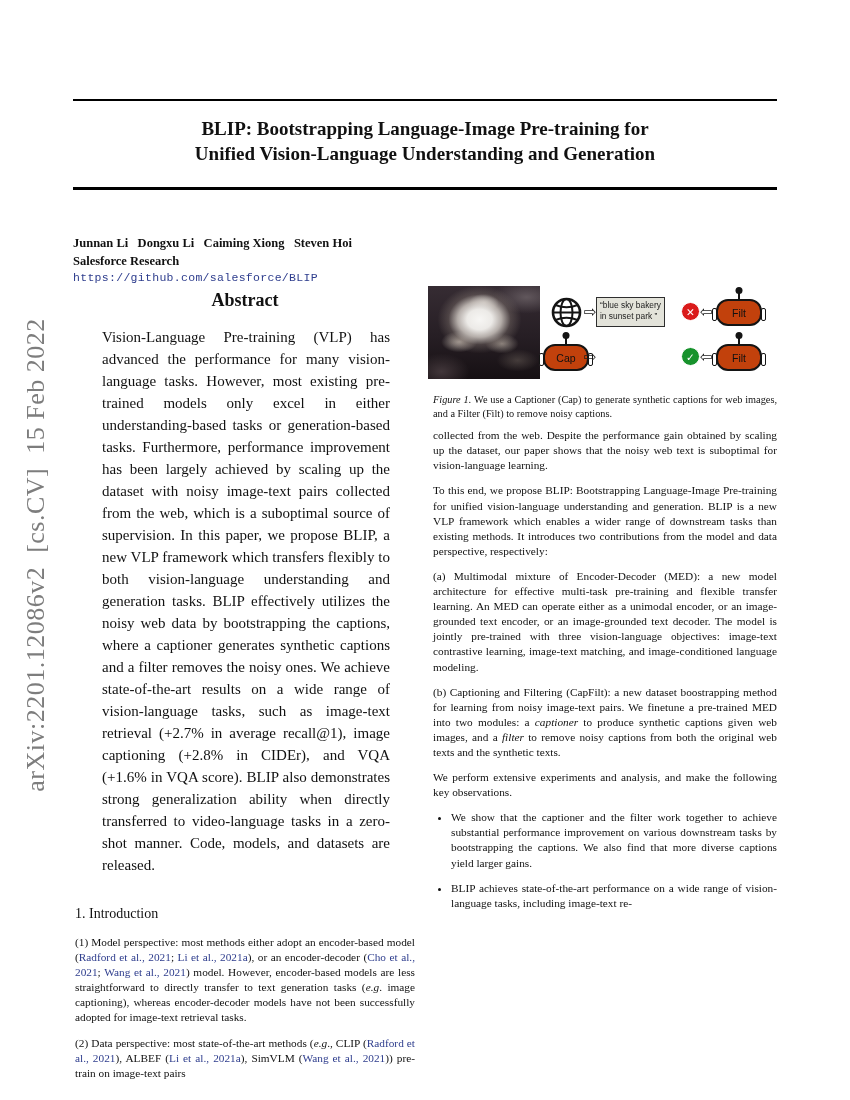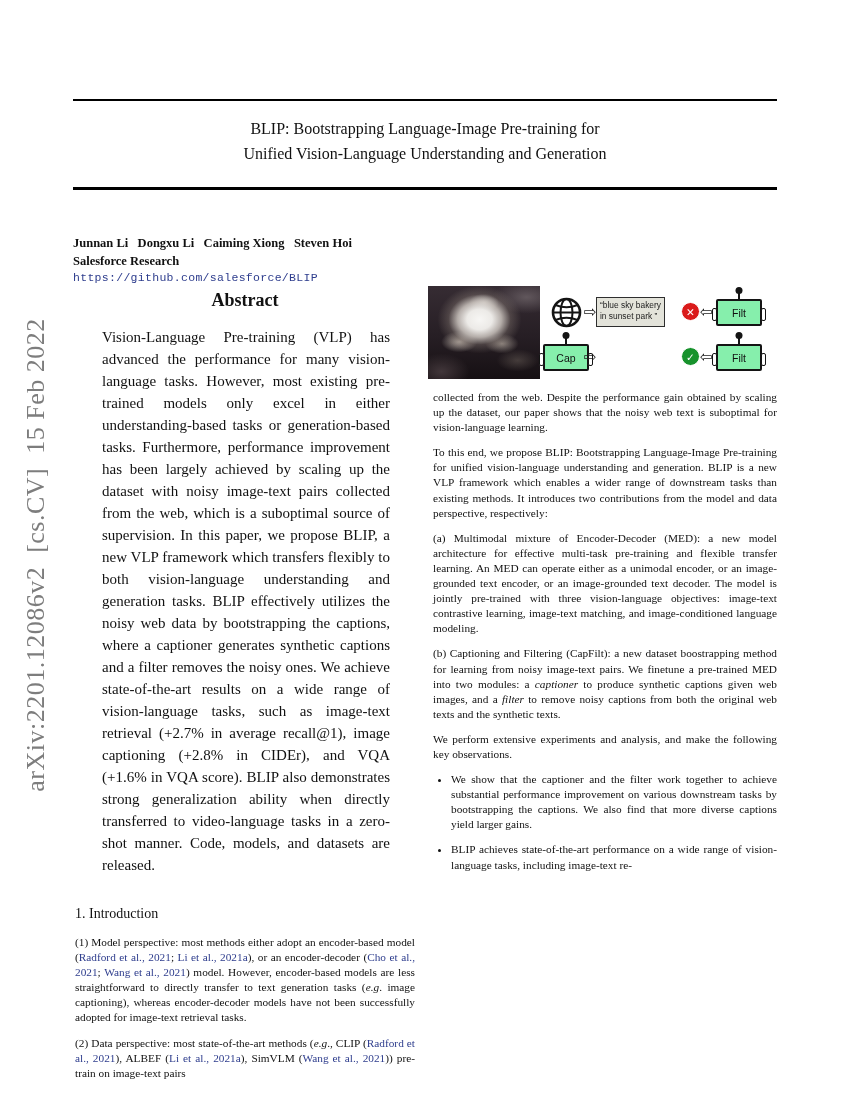--- a/index.html
+++ b/index.html
@@ -20,21 +20,21 @@
     white-space:pre;
     font-family:"Liberation Serif", serif;
     font-size:26px;color:var(--sidebar);letter-spacing:0.5px;
   }
 
   
   .rule{position:absolute;left:73px;width:704px;background:#000;}
   .rule-top{top:99px;height:2px;}
   .rule-bottom{top:187px;height:2.5px;}
   .title-block{position:absolute;left:73px;top:116px;width:704px;text-align:center;}
-  .title-line{font-size:16px;font-weight:normal;line-height:25px;}
+  .title-line{font-size:19px;font-weight:bold;line-height:25px;}
   .byline{position:absolute;left:73px;width:704px;text-align:left;white-space:pre-wrap;margin-top:20px;}
   .authors{top:216px;font-size:12.5px;font-weight:bold;}
   .affiliation{top:234px;font-size:12.5px;font-weight:bold;}
   .repo-url{top:251px;font-family:"Liberation Mono","DejaVu Sans Mono",monospace;font-size:11.5px;color:var(--cite);letter-spacing:0.3px;}
 
   
   .content{position:absolute;left:75px;top:290px;width:702px;}
   .col-left{position:absolute;left:0;top:0;width:340px;}
   .col-right{position:absolute;left:358px;top:-5px;width:344px;}
 
@@ -66,21 +66,21 @@
     border:1.5px solid #2e2e2e;padding:2px 3px;
     font-family:"Liberation Sans",sans-serif;font-size:8.4px;line-height:1.3;color:#222;
   }
   .box-web{top:12px;height:30px;}
   .box-synth{top:46px;height:50px;}
   .badge{position:absolute;width:19px;height:19px;border-radius:50%;display:flex;align-items:center;justify-content:center;color:#fff;font-family:"DejaVu Sans",sans-serif;font-size:10.5px;font-weight:bold;border:1px solid #fff;}
   .badge-reject{left:248px;top:17px;background:#da1b1b;}
   .badge-accept{left:248px;top:62px;background:#17922c;}
   .robot{position:absolute;}
   .robot-body{
-    position:relative;width:46px;height:27px;background:#86efac;border:2px solid #141414;border-radius:2px;
+    position:relative;width:46px;height:27px;background:#c2410c;border:2px solid #141414;border-radius:12px;
     display:flex;align-items:center;justify-content:center;
     font-family:"Liberation Sans",sans-serif;font-size:10.5px;color:#111;
   }
   .antenna-stem{position:absolute;left:50%;top:-8px;width:2px;height:8px;background:#141414;transform:translateX(-50%);}
   .antenna-dot{position:absolute;left:50%;top:-14px;width:7px;height:7px;border-radius:50%;background:#141414;transform:translateX(-50%);}
   .ear{position:absolute;width:5px;height:13px;background:#fff;border:1.5px solid #141414;border-radius:2px;top:7px;}
   .ear-l{left:-6px;} .ear-r{right:-6px;}
   .robot-filt1{left:283px;top:14px;}
   .robot-filt2{left:283px;top:59px;}
   .robot-cap{left:110px;top:59px;}
@@ -163,20 +163,21 @@
           <div class="robot-body">
             <span class="antenna-stem"></span>
             <span class="antenna-dot"></span>
             <span class="ear ear-l"></span>
             <span class="ear ear-r"></span>
             <span>Filt</span>
           </div>
         </div>
       </div>
 
+      <div class="figure-caption"><span class="seg-i">Figure 1.</span><span> We use a Captioner (Cap) to generate synthetic captions for web images, and a Filter (Filt) to remove noisy captions.</span></div>
 
       <p class="para" style="margin-top:8px;">collected from the web. Despite the performance gain obtained by scaling up the dataset, our paper shows that the noisy web text is suboptimal for vision-language learning.</p>
       <p class="para">To this end, we propose BLIP: Bootstrapping Language-Image Pre-training for unified vision-language understanding and generation. BLIP is a new VLP framework which enables a wider range of downstream tasks than existing methods. It introduces two contributions from the model and data perspective, respectively:</p>
       <p class="para">(a) Multimodal mixture of Encoder-Decoder (MED): a new model architecture for effective multi-task pre-training and flexible transfer learning. An MED can operate either as a unimodal encoder, or an image-grounded text encoder, or an image-grounded text decoder. The model is jointly pre-trained with three vision-language objectives: image-text contrastive learning, image-text matching, and image-conditioned language modeling.</p>
       <p class="para"><span>(b) Captioning and Filtering (CapFilt): a new dataset boostrapping method for learning from noisy image-text pairs. We finetune a pre-trained MED into two modules: a </span><span class="seg-i">captioner</span><span> to produce synthetic captions given web images, and a </span><span class="seg-i">filter</span><span> to remove noisy captions from both the original web texts and the synthetic texts.</span></p>
       <p class="para">We perform extensive experiments and analysis, and make the following key observations.</p>
       <ul class="key-observations">
         <li>We show that the captioner and the filter work together to achieve substantial performance improvement on various downstream tasks by bootstrapping the captions. We also find that more diverse captions yield larger gains.</li>
         <li>BLIP achieves state-of-the-art performance on a wide range of vision-language tasks, including image-text re-</li>
       </ul>

